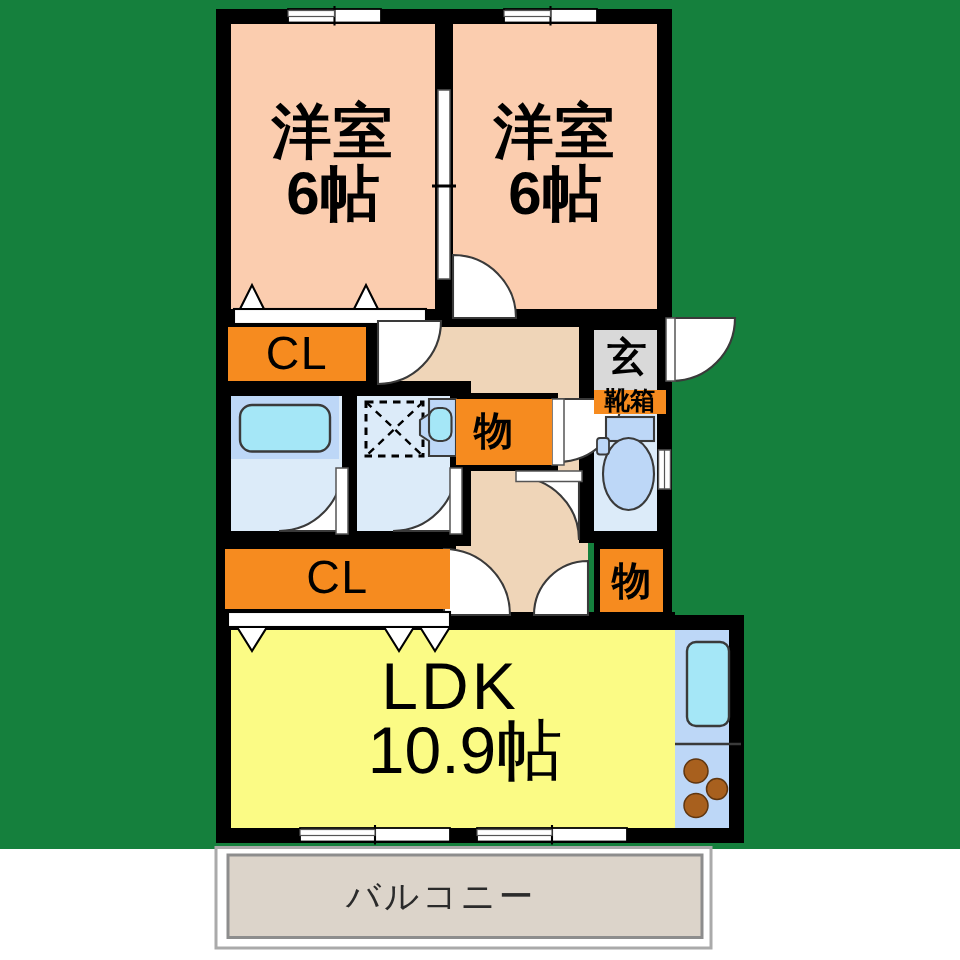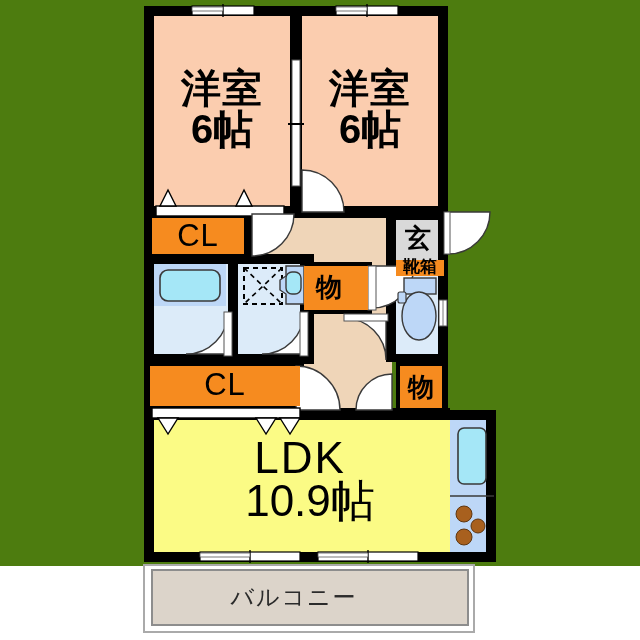--- a/index.html
+++ b/index.html
@@ -10,21 +10,21 @@
   body {
     width: 640px;
     height: 640px;
     font-family: "Liberation Sans", sans-serif;
     overflow: hidden;
   }
   #floorplan-root {
     position: relative;
     width: 640px;
     height: 566px;
-    background: #4d7c0f;
+    background: #15803d;
   }
   svg.plan {
     position: absolute;
     top: 0;
     left: 0;
     width: 640px;
     height: 640px;
     display: block;
   }
   text {

